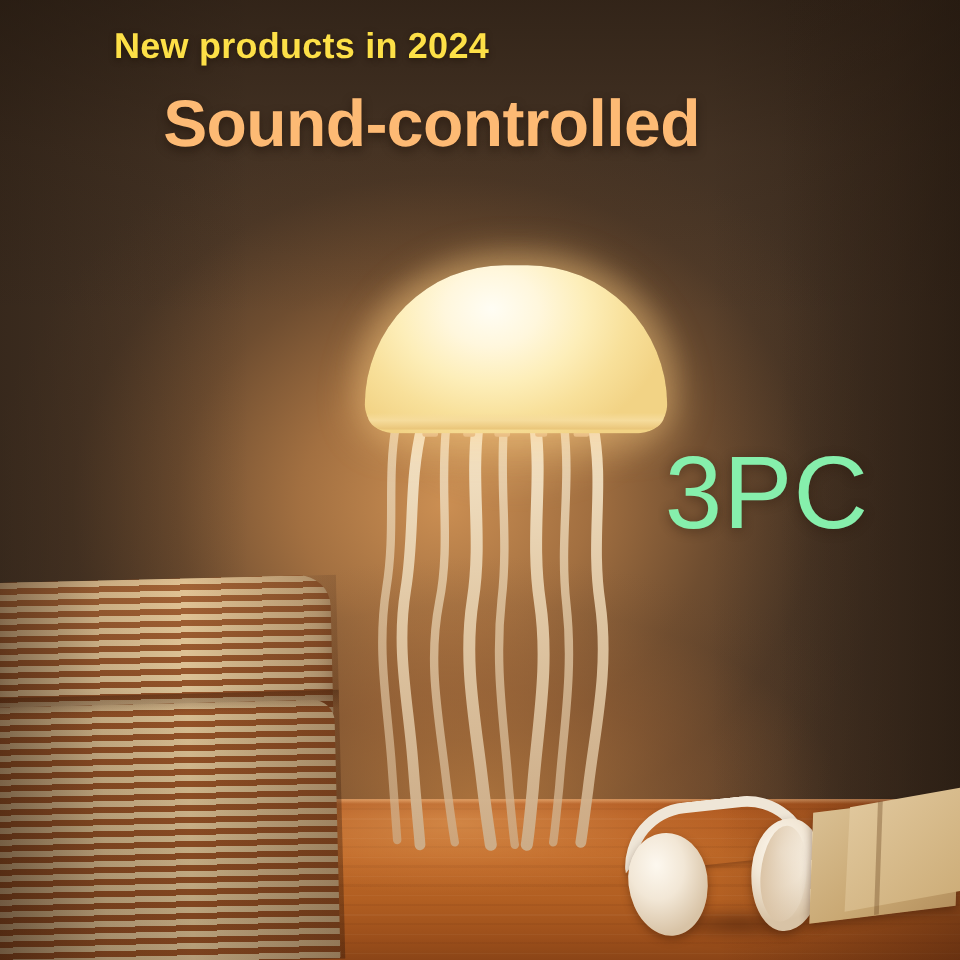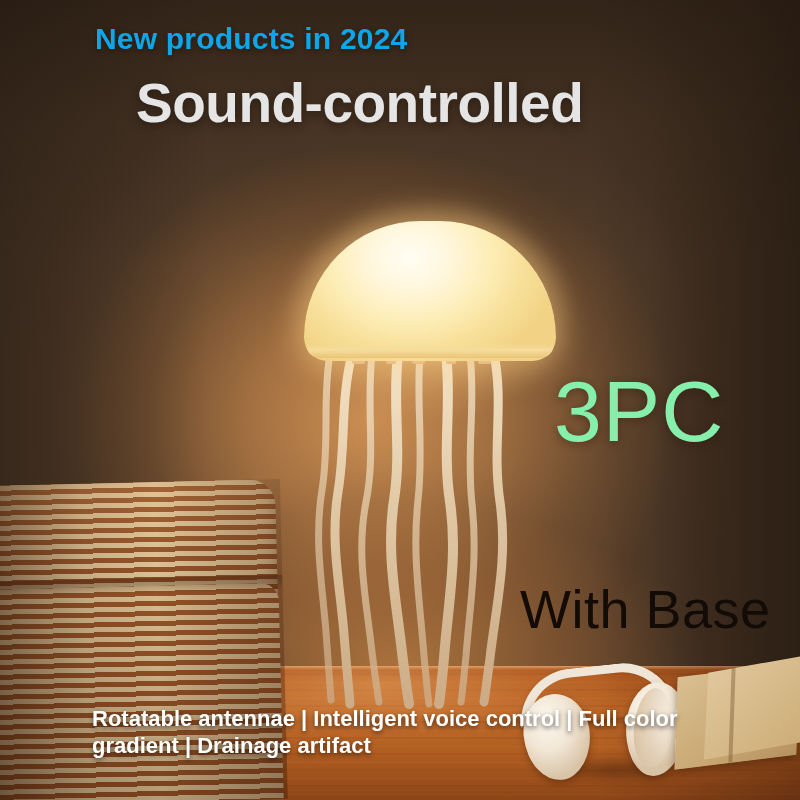--- a/index.html
+++ b/index.html
@@ -187,26 +187,26 @@
     transform:skewY(-13deg) rotate(3deg);
   }
   .nb-spine{
     position:absolute;left:54px;top:6px;width:4px;height:94px;
     background:rgba(110,74,38,.38);transform:skewY(-10deg) rotate(2deg);
   }
 
   
   .txt-eyebrow{
     position:absolute;left:95px;top:22px;
-    font-size:30px;font-weight:bold;color:#0ea5e9;letter-spacing:.2px;
+    font-size:30px;font-weight:bold;color:#fde047;letter-spacing:.2px;
     text-shadow:0 2px 5px rgba(25,14,6,.55);
   }
   .txt-title{
     position:absolute;left:136px;top:74px;width:620px;
-    font-size:55px;font-weight:bold;color:#e5e5e5;line-height:1.06;
+    font-size:55px;font-weight:bold;color:#fdba74;line-height:1.06;
     letter-spacing:-.5px;
     text-shadow:0 3px 8px rgba(25,14,6,.50);
   }
   .txt-title .l2{display:block;}
   .txt-qty{
     position:absolute;left:554px;top:362px;
     font-size:86px;font-weight:300;color:#86efac;letter-spacing:1px;
     text-shadow:0 2px 10px rgba(40,22,10,.45);
   }
   .txt-base{
@@ -302,16 +302,14 @@
     <div class="nb-spine"></div>
   </div>
 
   <div class="txt-eyebrow">New products in 2024</div>
 
   <div class="txt-title">
     <span class="l1">Sound-controlled</span>
   </div>
 
   <div class="txt-qty">3PC</div>
-  <div class="txt-base">With Base</div>
-  <div class="txt-features">Rotatable antennae | Intelligent voice control | Full color gradient | Drainage artifact</div>
 
 </div>
 
 </body></html>

